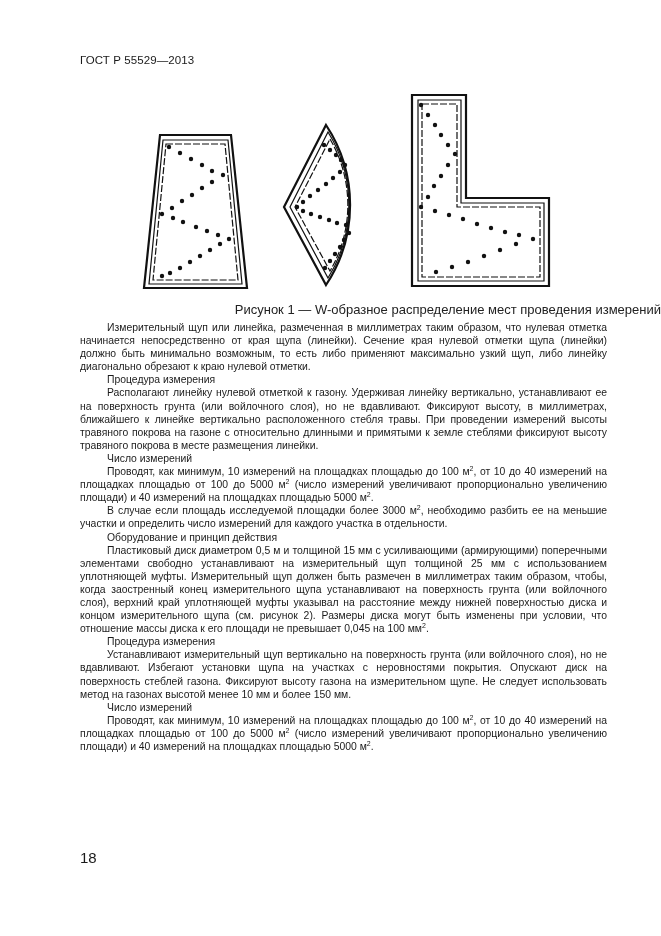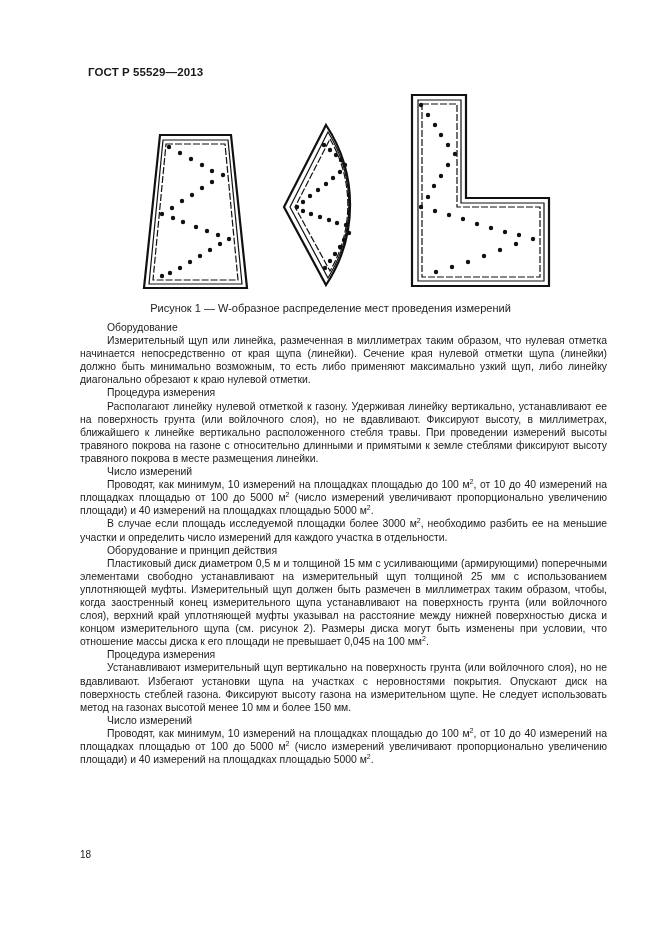--- a/index.html
+++ b/index.html
@@ -1,26 +1,26 @@
 <!DOCTYPE html>
 <html><head>
 <meta charset="utf-8">
 <style>
   html, body { margin: 0; padding: 0; background: #ffffff; }
   body { width: 661px; height: 936px; position: relative; overflow: hidden;
          font-family: "Liberation Sans", sans-serif; color: #1a1a1a; }
-  .header { position: absolute; left: 80px; top: 66px; font-size: 11.5px; font-weight: bold; letter-spacing: 0.1px; margin-left: 8px; }
+  .header { position: absolute; left: 80px; top: 54px; font-size: 11.5px; font-weight: normal; letter-spacing: 0.1px; }
   .figure { position: absolute; left: 0; top: 0; width: 661px; height: 320px; }
-  .caption { position: absolute; left: 0; width: 661px; top: 302px; text-align: center; font-size: 11px; color: #222; }
+  .caption { position: absolute; left: 0; width: 661px; top: 302px; text-align: right; font-size: 13px; color: #222; }
   .body { position: absolute; left: 80px; top: 321px; width: 527px; font-size: 10.4px; line-height: 13.1px; }
   .body p { margin: 0; text-align: justify; text-align-last: left; }
   .ind { text-indent: 27px; }
   .plain { padding-left: 27px; }
   sup { font-size: 7px; vertical-align: 4px; line-height: 0; }
-  .pagenum { position: absolute; left: 80px; top: 849px; font-size: 10px; }
+  .pagenum { position: absolute; left: 80px; top: 849px; font-size: 15px; }
 </style>
 </head>
 <body>
 
 <div class="header">ГОСТ Р 55529—2013</div>
 
 <svg class="figure" viewBox="0 0 661 320" xmlns="http://www.w3.org/2000/svg">
 
   <g fill="none" stroke="#111">
     <polygon points="160,135 231,135 247,288 144,288" stroke-width="2.2"></polygon>
@@ -117,21 +117,20 @@
       <circle cx="468" cy="262" r="2.2"></circle>
         <circle cx="452" cy="267" r="2.2"></circle>
         <circle cx="436" cy="272" r="2.2"></circle>
     </g>
   </g>
 </svg>
 
 <div class="caption">Рисунок 1 — W-образное распределение мест проведения измерений</div>
 
 <div class="body">
-  <p class="plain">Оборудование</p>
   <p class="ind">Измерительный щуп или линейка, размеченная в миллиметрах таким образом, что нулевая отметка начинается непосредственно от края щупа (линейки). Сечение края нулевой отметки щупа (линейки) должно быть минимально возможным, то есть либо применяют максимально узкий щуп, либо линейку диагонально обрезают к краю нулевой отметки.</p>
   <p class="plain">Процедура измерения</p>
   <p class="ind">Располагают линейку нулевой отметкой к газону. Удерживая линейку вертикально, устанавливают ее на поверхность грунта (или войлочного слоя), но не вдавливают. Фиксируют высоту, в миллиметрах, ближайшего к линейке вертикально расположенного стебля травы. При проведении измерений высоты травяного покрова на газоне с относительно длинными и примятыми к земле стеблями фиксируют высоту травяного покрова в месте размещения линейки.</p>
   <p class="plain">Число измерений</p>
   <p class="ind"><span>Проводят, как минимум, 10 измерений на площадках площадью до 100 м</span><sup>2</sup><span>, от 10 до 40 измерений на площадках площадью от 100 до 5000 м</span><sup>2</sup><span> (число измерений увеличивают пропорционально увеличению площади) и 40 измерений на площадках площадью 5000 м</span><sup>2</sup><span>.</span></p>
   <p class="ind"><span>В случае если площадь исследуемой площадки более 3000 м</span><sup>2</sup><span>, необходимо разбить ее на меньшие участки и определить число измерений для каждого участка в отдельности.</span></p>
   <p class="plain">Оборудование и принцип действия</p>
   <p class="ind"><span>Пластиковый диск диаметром 0,5 м и толщиной 15 мм с усиливающими (армирующими) поперечными элементами свободно устанавливают на измерительный щуп толщиной 25 мм с использованием уплотняющей муфты. Измерительный щуп должен быть размечен в миллиметрах таким образом, чтобы, когда заостренный конец измерительного щупа устанавливают на поверхность грунта (или войлочного слоя), верхний край уплотняющей муфты указывал на расстояние между нижней поверхностью диска и концом измерительного щупа (см. рисунок 2). Размеры диска могут быть изменены при условии, что отношение массы диска к его площади не превышает 0,045 на 100 мм</span><sup>2</sup><span>.</span></p>
   <p class="plain">Процедура измерения</p>
   <p class="ind">Устанавливают измерительный щуп вертикально на поверхность грунта (или войлочного слоя), но не вдавливают. Избегают установки щупа на участках с неровностями покрытия. Опускают диск на поверхность стеблей газона. Фиксируют высоту газона на измерительном щупе. Не следует использовать метод на газонах высотой менее 10 мм и более 150 мм.</p>

